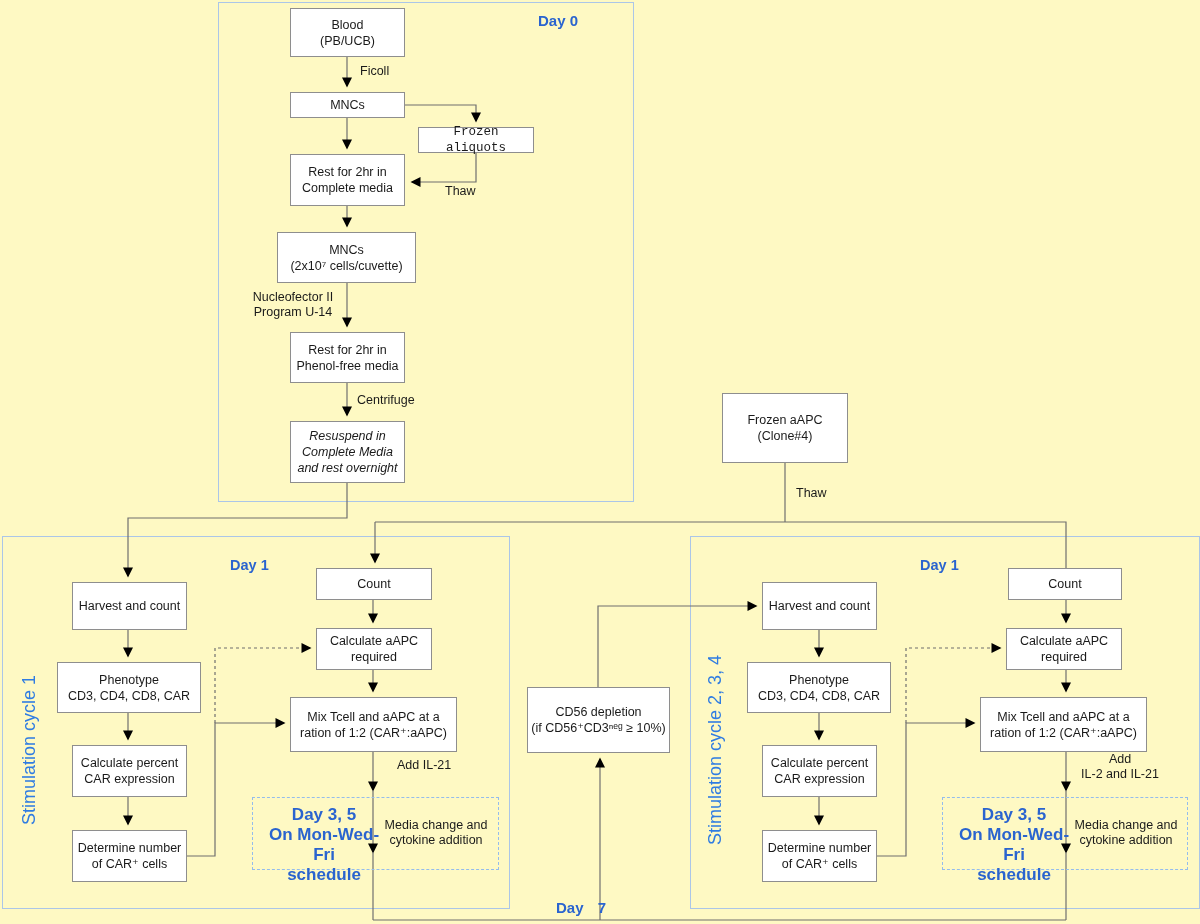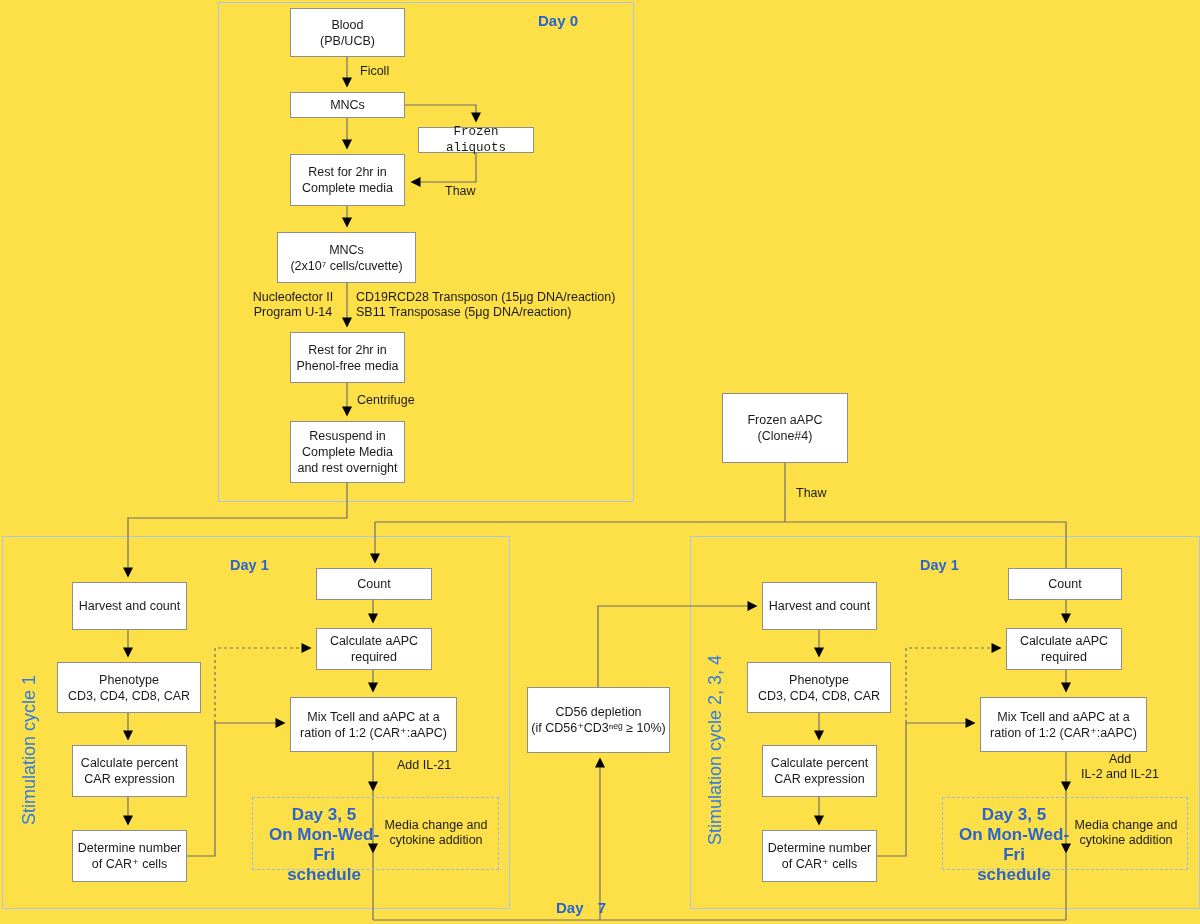--- a/index.html
+++ b/index.html
@@ -1,17 +1,17 @@
 <!DOCTYPE html>
 <html><head>
 <meta charset="utf-8">
 <style>
   html,body{margin:0;padding:0;background:#fff;}
   #canvas{
-    position:relative;width:1200px;height:924px;background:#fde047;overflow:hidden;
+    position:relative;width:1200px;height:924px;background:#fef9c3;overflow:hidden;
     font-family:"Liberation Sans","DejaVu Sans",sans-serif;color:#1a1a1a;
   }
   #wires{position:absolute;left:0;top:0;z-index:1;}
   .region{position:absolute;border:1px solid #abc6e8;background:transparent;z-index:0;}
   .dashedbox{position:absolute;border:1px dashed #94bcec;background:transparent;z-index:2;}
   .node{
     position:absolute;background:#fff;border:1px solid #8e8e8e;z-index:3;
     display:flex;align-items:center;justify-content:center;text-align:center;
     font-size:12.5px;line-height:1.28;white-space:pre-line;padding:2px;box-sizing:border-box;
   }
@@ -90,31 +90,29 @@
   <div class="node" style="left:290px;top:8px;width:115px;height:49px;">Blood
 (PB/UCB)</div>
   <div class="node" style="left:290px;top:92px;width:115px;height:26px;">MNCs</div>
   <div class="node" style="left:418px;top:127px;width:116px;height:26px;font-family:Liberation Mono, monospace;">Frozen aliquots</div>
   <div class="node" style="left:290px;top:154px;width:115px;height:52px;">Rest for 2hr in
 Complete media</div>
   <div class="node" style="left:277px;top:232px;width:139px;height:51px;">MNCs
 (2x10⁷ cells/cuvette)</div>
   <div class="node" style="left:290px;top:332px;width:115px;height:51px;">Rest for 2hr in
 Phenol-free media</div>
-  <div class="node" style="left:290px;top:421px;width:115px;height:62px;">Resuspend in
+  <div class="node" style="left:290px;top:421px;width:115px;height:62px;font-style:italic;">Resuspend in
 Complete Media
 and rest overnight</div>
 
   <div class="daylbl" style="left:538px;top:12px;font-size:15px;">Day 0</div>
   <div class="lbl" style="left:360px;top:64px;">Ficoll</div>
   <div class="lbl" style="left:445px;top:184px;">Thaw</div>
   <div class="lbl center" style="left:243px;top:290px;width:100px;">Nucleofector II
 Program U-14</div>
-  <div class="lbl" style="left:356px;top:290px;width:290px;">CD19RCD28 Transposon (15μg DNA/reaction)
-SB11 Transposase (5μg DNA/reaction)</div>
   <div class="lbl" style="left:357px;top:393px;">Centrifuge</div>
 
   <div class="node" style="left:722px;top:393px;width:126px;height:70px;">Frozen aAPC
 (Clone#4)</div>
   <div class="lbl" style="left:796px;top:486px;">Thaw</div>
 
   <div class="vtitle" style="left:-83px;top:737px;width:230px;height:26px;">Stimulation cycle 1</div>
   <div class="daylbl" style="left:230px;top:557px;">Day 1</div>
   <div class="node" style="left:72px;top:582px;width:115px;height:48px;">Harvest and count</div>
   <div class="node" style="left:57px;top:662px;width:144px;height:51px;">Phenotype

